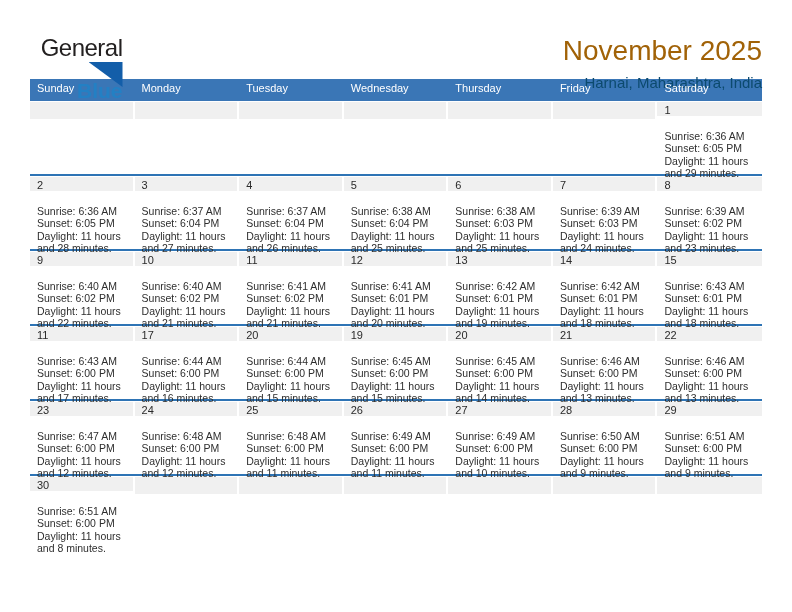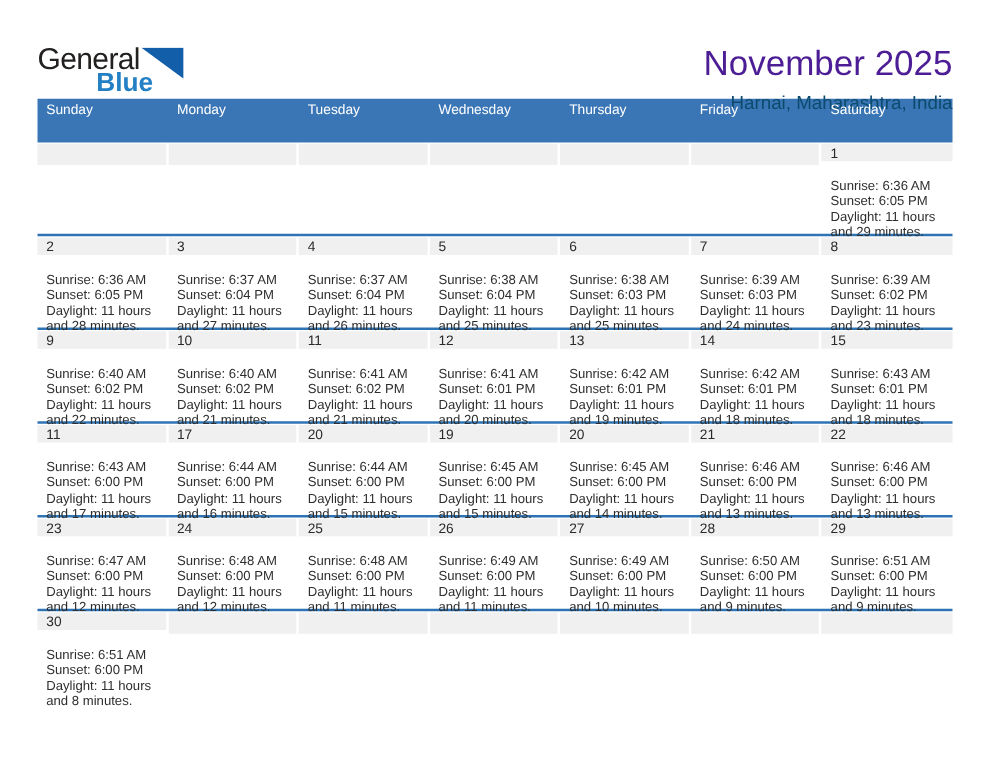--- a/index.html
+++ b/index.html
@@ -2,31 +2,31 @@
 <html style="--header-bar: #3a76b6; --row-divider: #2e74b5; --day-strip: #f0f0f0; --logo-blue: #2380c4; --logo-triangle: #135ea9;"><head>
 <meta charset="utf-8">
 <style>
   html,body{margin:0;padding:0;background:#ffffff;}
   body{width:792px;height:612px;font-family:"Liberation Sans",sans-serif;-webkit-font-smoothing:antialiased;}
   .page{width:792px;height:612px;position:relative;overflow:hidden;background:#fff;}
 
   
   .top{display:flex;justify-content:space-between;align-items:flex-start;padding:36px 30px 0 30px;height:70px;box-sizing:border-box;}
   .logo{display:flex;flex-direction:column;line-height:1;}
-  .logo-row1{display:flex;align-items:flex-start;}
+  .logo-row1{display:flex;align-items:flex-end;flex-direction:column;}
   .logo-general{font-size:24px;color:#232020;letter-spacing:-0.5px;}
   .logo-triangle{width:34px;height:25px;margin-left:1px;margin-top:2px;background:var(--logo-triangle,#135ea9);clip-path:polygon(0 0,100% 0,100% 100%);}
   .logo-blue{font-size:21px;color:var(--logo-blue,#2380c4);margin-left:47px;margin-top:-7px;font-weight:bold;}
   .titles{text-align:right;}
-  .month-title{font-size:28px;color:#4c1d95;line-height:1.05;}
+  .month-title{font-size:28px;color:#a16207;line-height:1.05;}
   .location{font-size:15px;color:#0c4a6e;margin-top:9px;}
 
   
   .calendar{margin:0 30px;margin-top:9px;}
-  .weekday-row{display:flex;background:var(--header-bar,#3a76b6);height:35px;}
+  .weekday-row{display:flex;background:var(--header-bar,#3a76b6);height:22px;}
   .weekday-cell{flex:1;color:#ffffff;font-size:11px;padding:3px 0 0 7px;box-sizing:border-box;overflow:hidden;}
   .week-row{display:flex;height:73px;}
   .week-row + .week-row{border-top:2px solid var(--row-divider,#2e74b5);}
   .day-cell{flex:1;display:flex;flex-direction:column;min-width:0;}
   .day-num{background:var(--day-strip,#f0f0f0);height:17px;box-sizing:border-box;font-size:11px;color:#2a2a2a;padding:2px 0 0 7px;margin-top:1px;margin-right:2px;}
   .day-cell:last-child .day-num{margin-right:0;}
   .day-lines{padding:14px 2px 0 7px;}
   .day-line{font-size:10.5px;line-height:12.4px;color:#2e2e2e;white-space:nowrap;}
 </style>
 </head>

